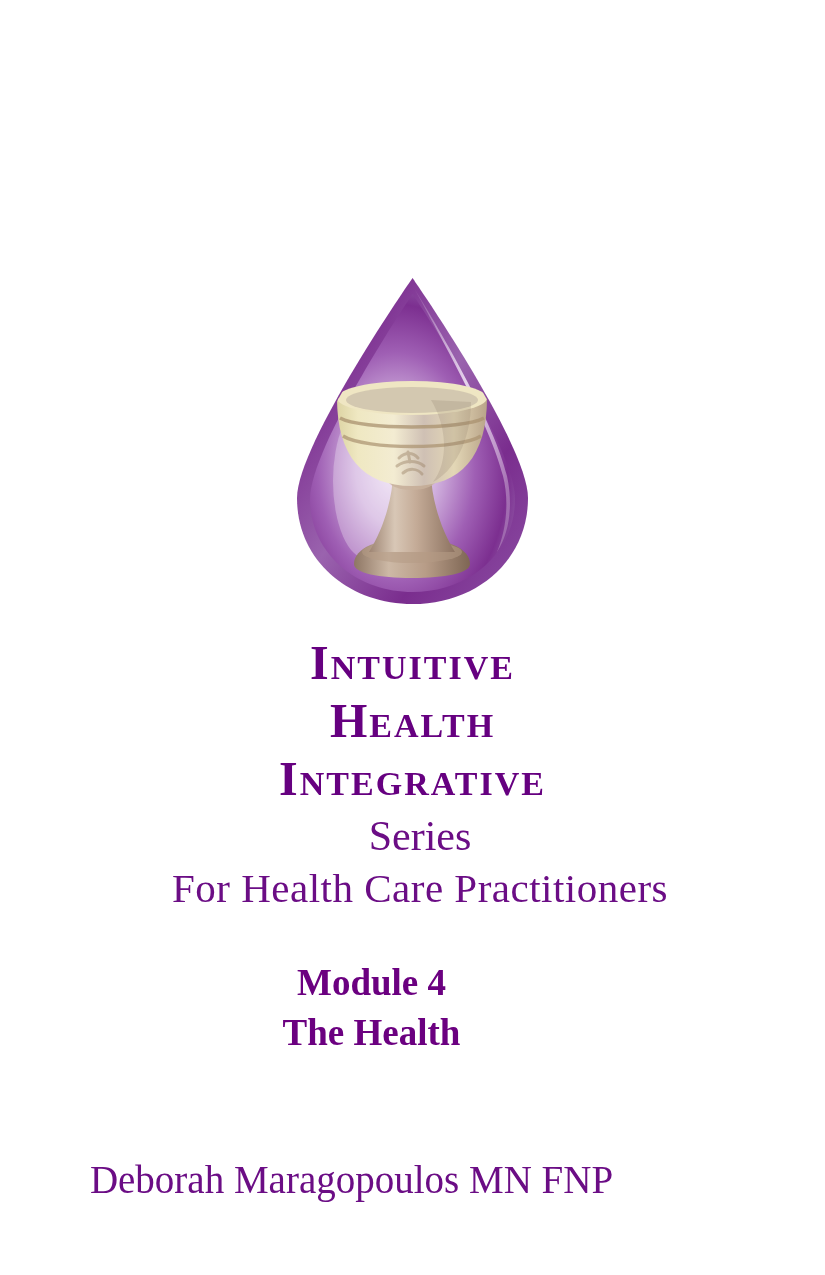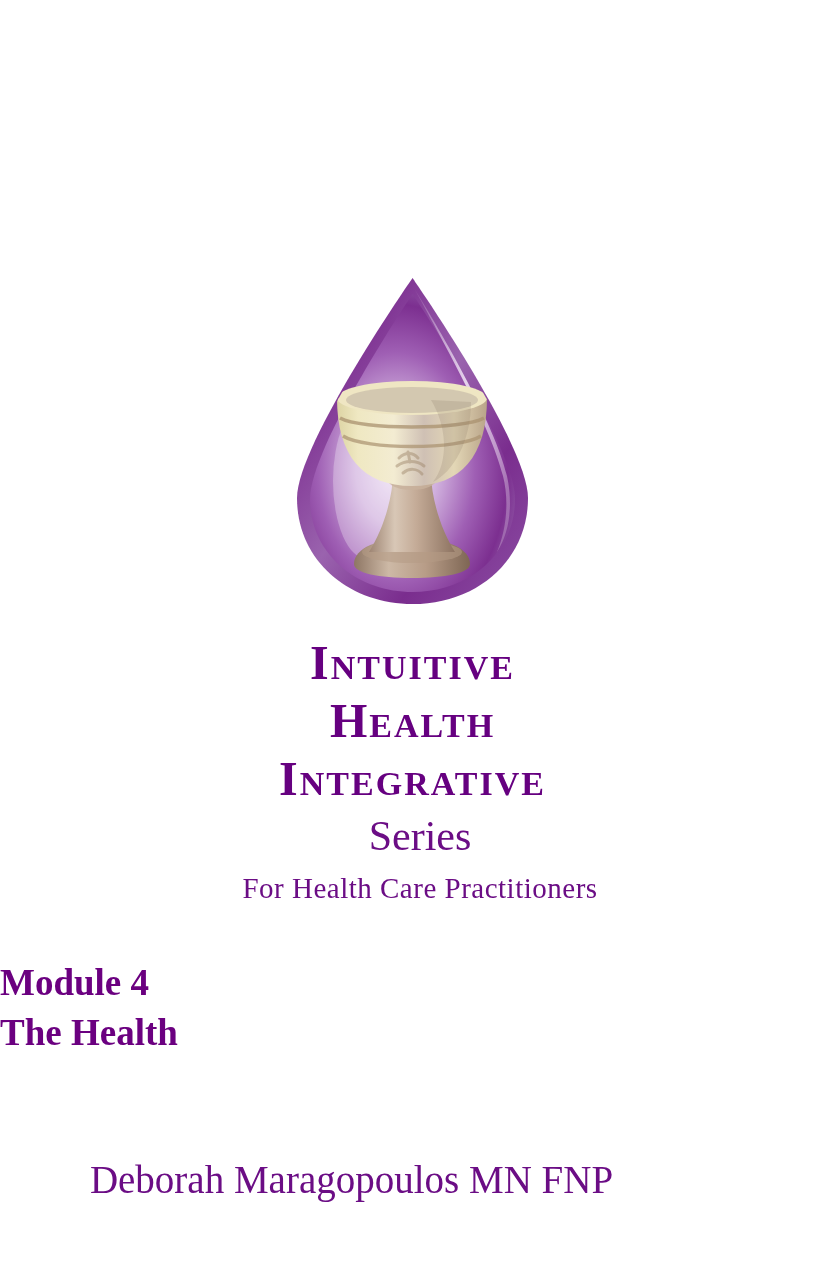--- a/index.html
+++ b/index.html
@@ -96,30 +96,31 @@
   .sub-line {
     font-family: "Liberation Serif", serif;
     font-weight: normal;
     font-size: 42px;
     line-height: 52px;
     color: #6b0d85;
     white-space: nowrap;
     padding-left: 15px;
   }
   .sub-line.wide {
-    font-size: 29px;
+    font-size: 41px;
     letter-spacing: 0.5px;
   }
 
   
   .module-block {
     position: absolute;
     top: 958px;
     left: 0;
     width: 743px;
+    text-align: center;
   }
   .module-line {
     font-family: "Liberation Serif", serif;
     font-weight: bold;
     font-size: 37px;
     line-height: 50px;
     color: #6b0080;
     white-space: nowrap;
   }
 

